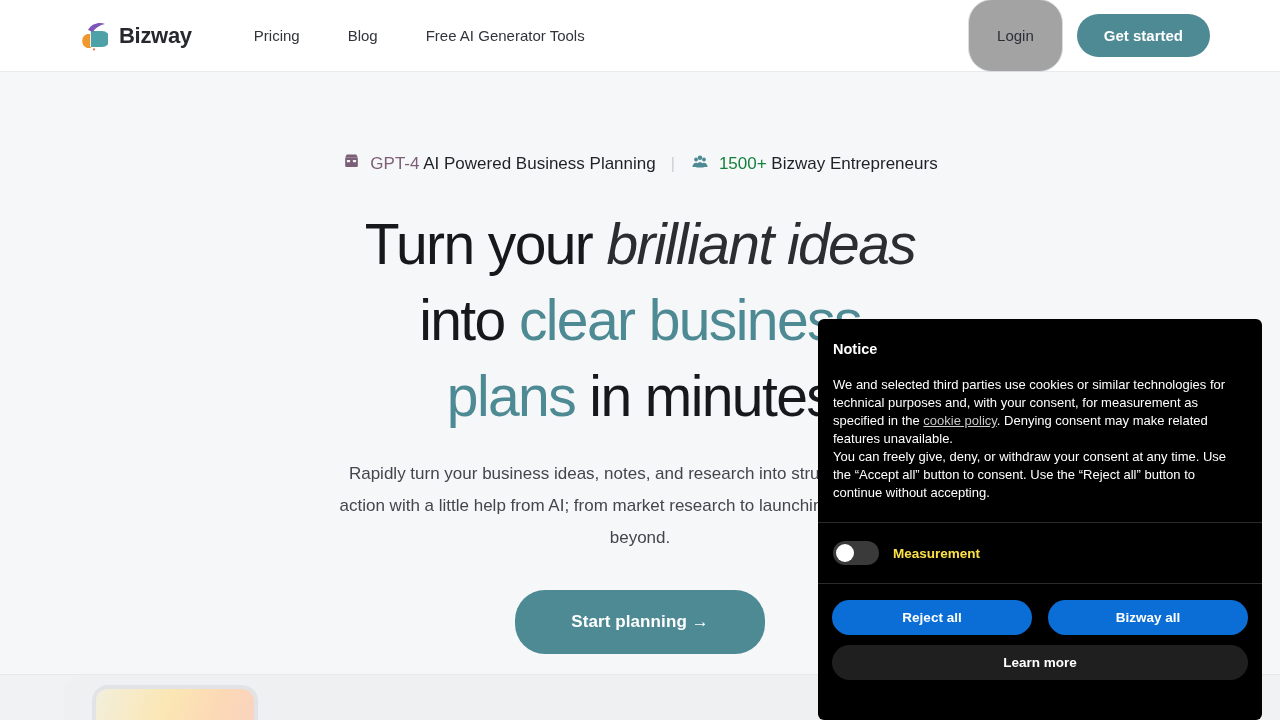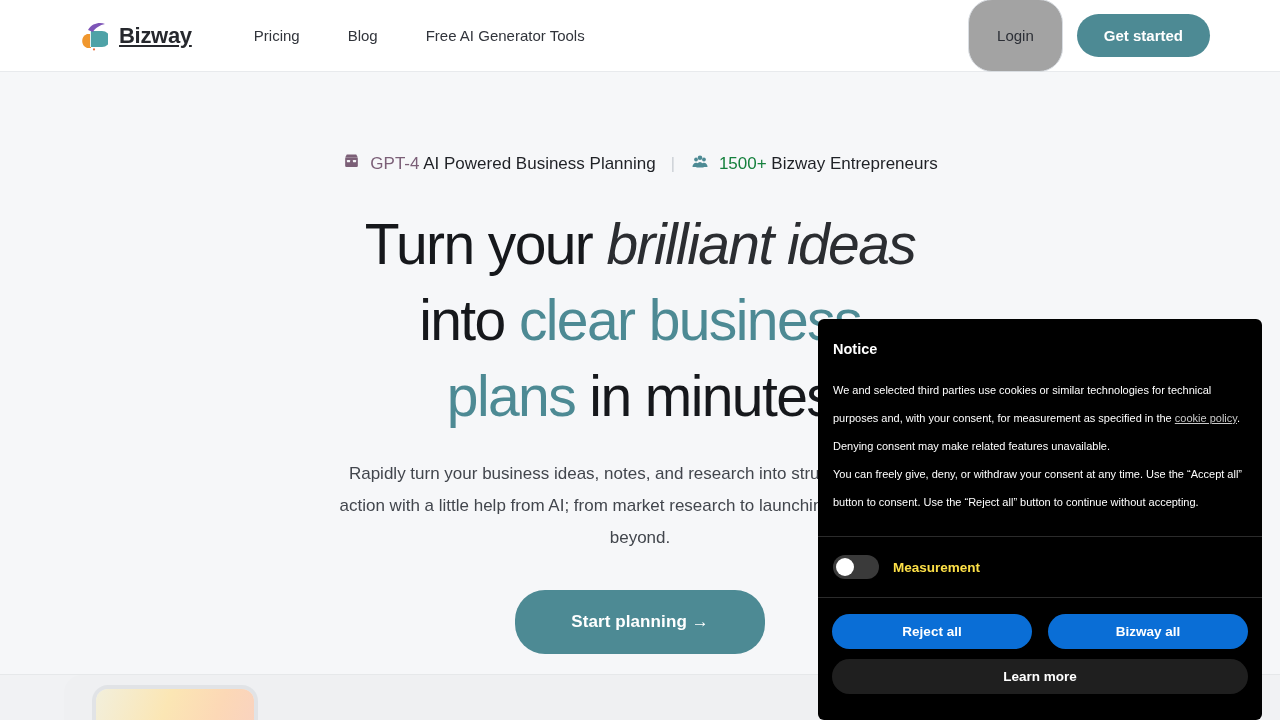--- a/index.html
+++ b/index.html
@@ -41,21 +41,20 @@
     height: 30px;
     position: relative;
     flex: none;
   }
 
   .brand-name {
     font-size: 22px;
     font-weight: bold;
     color: #26282d;
     letter-spacing: -0.3px;
-    text-decoration: underline;
   }
 
   .nav-links {
     display: flex;
     align-items: center;
     gap: 48px;
   }
 
   .nav-link {
     font-size: 15px;
@@ -211,22 +210,22 @@
   }
 
   .notice-title {
     font-size: 14.5px;
     font-weight: bold;
     padding: 0 1px;
     margin-bottom: 19px;
   }
 
   .notice-body {
-    font-size: 11px;
-    line-height: 28px;
+    font-size: 13px;
+    line-height: 18px;
     padding: 0 1px;
   }
 
   .notice-body p { margin-bottom: 0; }
   .notice-body p + p { margin-top: 0; }
 
   .notice-link {
     color: #c9c9c9;
     text-decoration: underline;
     cursor: pointer;

